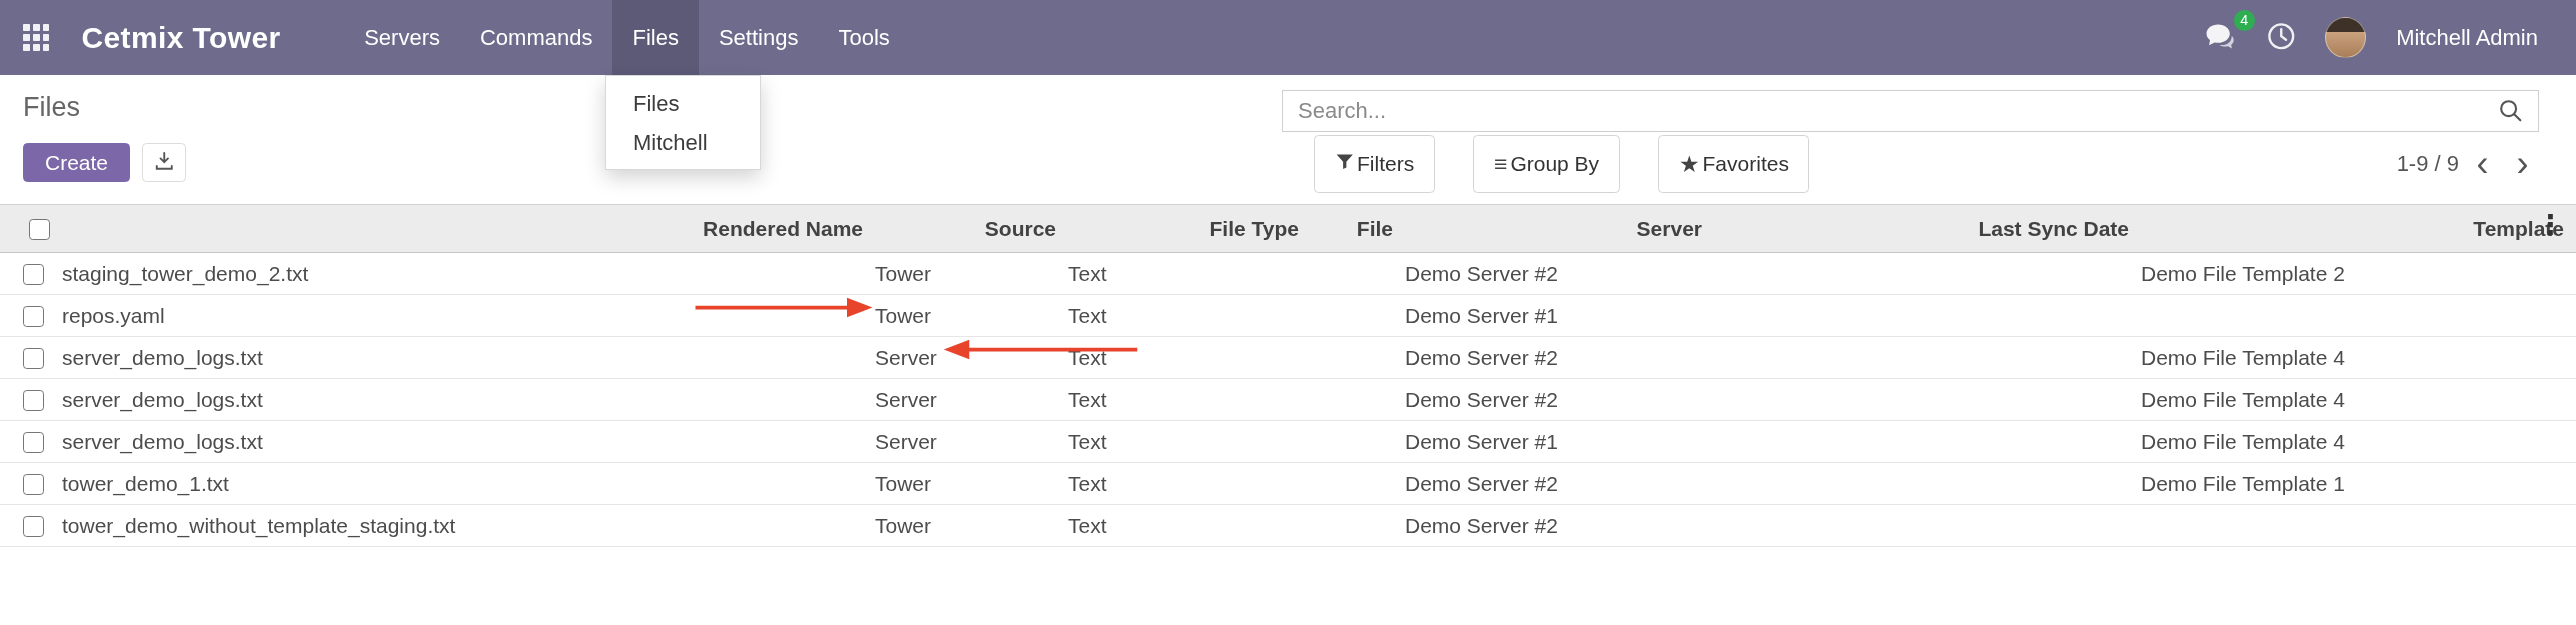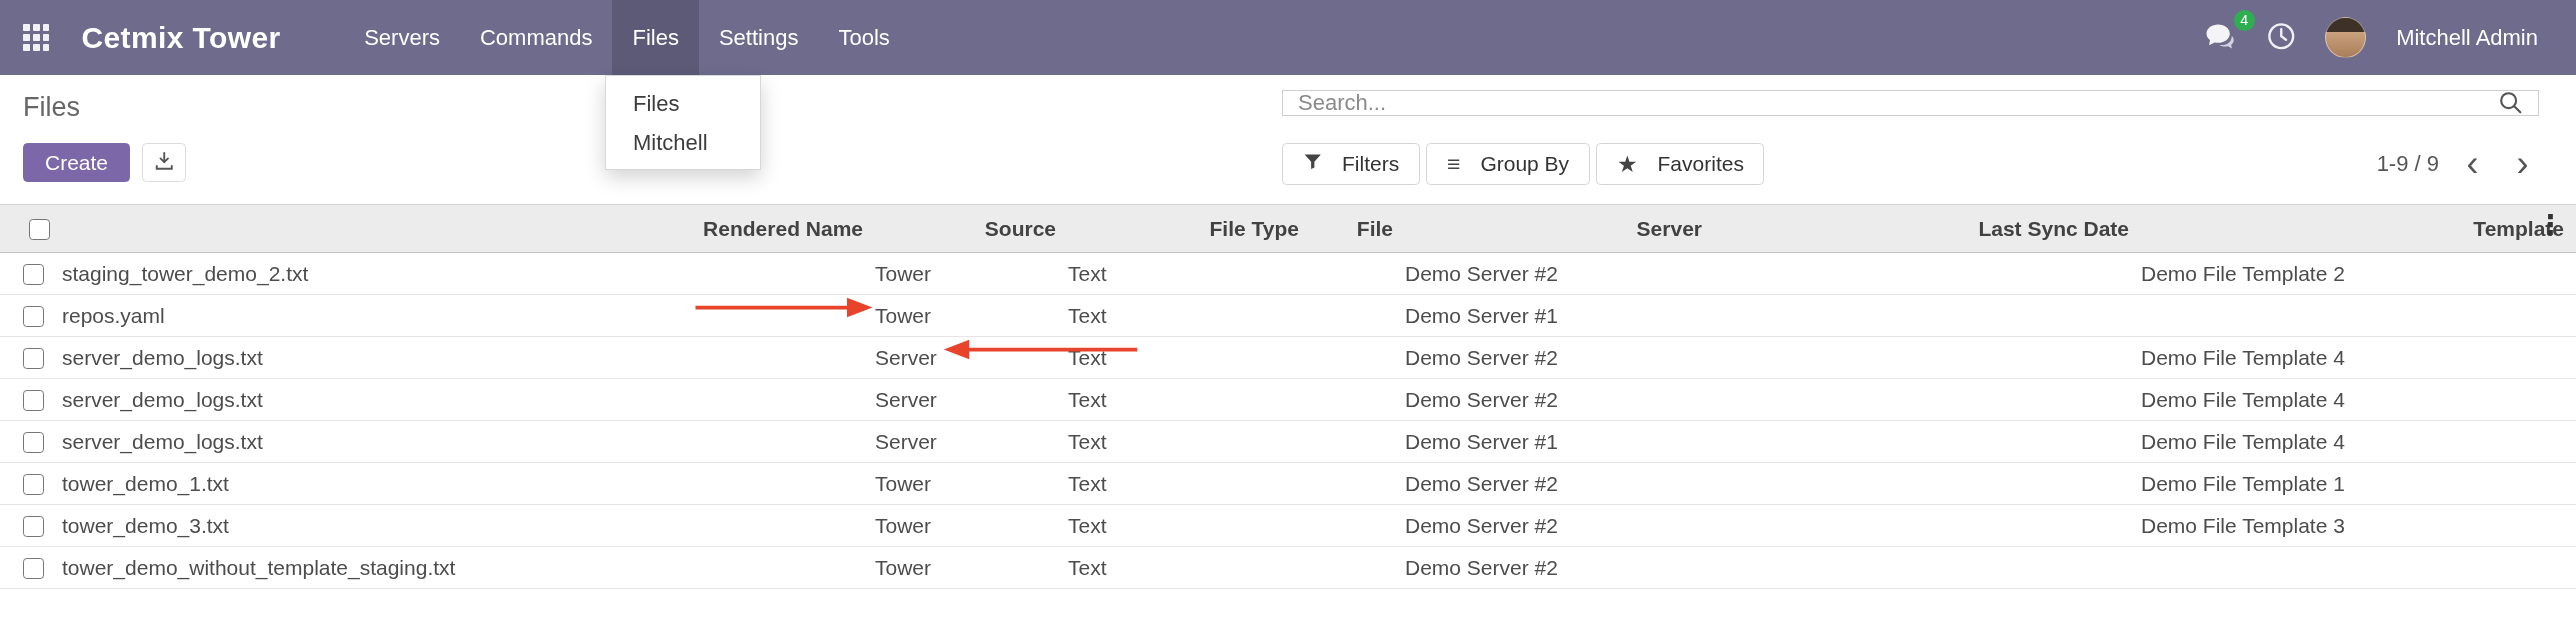--- a/index.html
+++ b/index.html
@@ -39,33 +39,33 @@
     color: #3c3c3c; cursor: pointer; }
 
   
   .control-panel { position: relative; height: 129px; background: #fff; }
   .page-title { position: absolute; left: 23px; top: 16.5px; font-size: 27px; color: #666; }
   .cp-buttons { position: absolute; left: 23px; top: 68px; display: flex; gap: 12px; align-items: center; }
   .btn-create { background: var(--primary, #7c68a8); color: #fff; border: 0.8px solid var(--primary, #7c68a8);
     border-radius: 4.5px; height: 39px; padding: 0 21px; font-size: 21px; cursor: pointer; }
   .btn-export { height: 39px; width: 44px; background: #fff; border: 0.8px solid #dcdcdc;
     border-radius: 4.5px; display: flex; align-items: center; justify-content: center; cursor: pointer; }
-  .searchbox { position: absolute; left: 1282px; top: 15px; width: 1257px; height: 26px;
+  .searchbox { position: absolute; left: 1282px; top: 15px; width: 1257px; height: 42px;
     border: 0.8px solid #cfcfcf; background: #fff; display: flex; align-items: center; }
   .searchbox input { flex: 1; border: none; outline: none; font-size: 22px; padding: 0 15px;
     color: #333; background: transparent; font-family: inherit; }
   .searchbox input::placeholder { color: #8a8a8a; }
   .search-glass { margin-right: 15px; display: flex; cursor: pointer; }
   .filter-row { position: absolute; left: 1282px; top: 68px; width: 1257px; height: 42px;
     display: flex; align-items: center; }
-  .btn-filter { height: 42px; padding: 0 19.5px; background: #fff; border: 0.8px solid #d4d4d4;
-    border-radius: 4.5px; font-size: 21px; color: #333; display: flex; gap: 20px;
-    align-items: center; margin-right: 6.8px; cursor: pointer; font-family: inherit; }
+  .btn-filter { height: 58px; padding: 0 19.5px; background: #fff; border: 0.8px solid #d4d4d4;
+    border-radius: 4.5px; font-size: 21px; color: #333; display: flex; gap: 3px;
+    align-items: center; margin-right: 6.8px; cursor: pointer; font-family: inherit; margin-left: 32px; }
   .glyph-icon { font-size: 23px; color: #444; line-height: 1; }
-  .pager { margin-left: auto; display: flex; align-items: center; gap: 17px; font-size: 22px; color: #555; }
+  .pager { margin-left: auto; display: flex; align-items: center; gap: 7px; font-size: 22px; color: #555; }
   .pager-btn { border: none; background: transparent; font-size: 36px; color: #555;
     line-height: 1; padding: 0 10.5px; cursor: pointer; }
 
   
   .table-wrap { position: relative; }
   table { border-collapse: collapse; table-layout: fixed; width: 2576px; }
   thead th { background: #ececec; border-top: 0.8px solid #d0d0d0; border-bottom: 0.8px solid #c6c6c6;
     height: 48px; text-align: right; font-size: 21px; font-weight: 700; color: #424242;
     padding: 0 12px 0 0; white-space: nowrap; overflow: hidden; cursor: pointer; }
   tbody td { height: 42px; border-bottom: 0.8px solid #e6e6e6; font-size: 21px; color: #4c4c4c;
@@ -272,30 +272,20 @@
     <td class="cb-cell"><span class="cb"></span></td>
     <td>tower_demo_1.txt</td>
     <td>Tower</td>
     <td>Text</td>
     <td></td>
     <td>Demo Server #2</td>
     <td></td>
     <td>Demo File Template 1</td>
   </tr>
 
-  <tr>
-    <td class="cb-cell"><span class="cb"></span></td>
-    <td>tower_demo_3.txt</td>
-    <td>Tower</td>
-    <td>Text</td>
-    <td></td>
-    <td>Demo Server #2</td>
-    <td></td>
-    <td>Demo File Template 3</td>
-  </tr>
 
   <tr>
     <td class="cb-cell"><span class="cb"></span></td>
     <td>tower_demo_without_template_staging.txt</td>
     <td>Tower</td>
     <td>Text</td>
     <td></td>
     <td>Demo Server #2</td>
     <td></td>
     <td></td>

